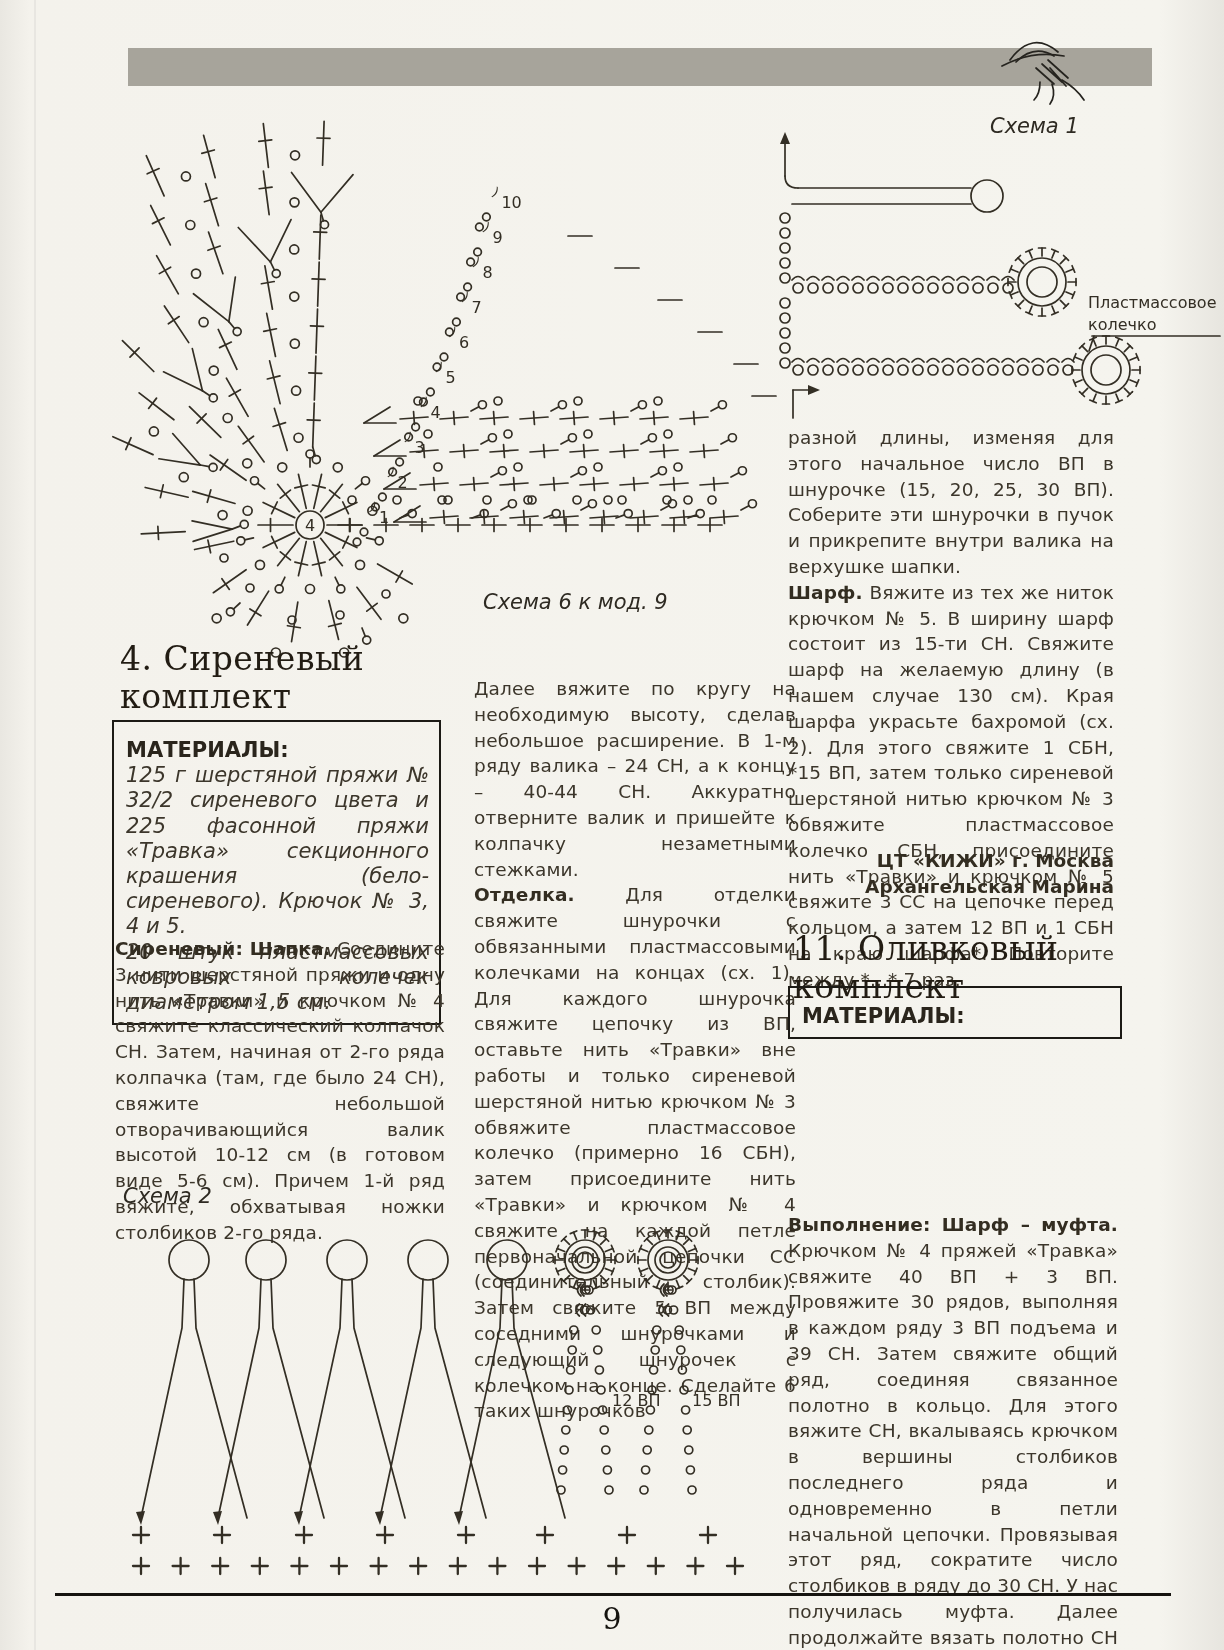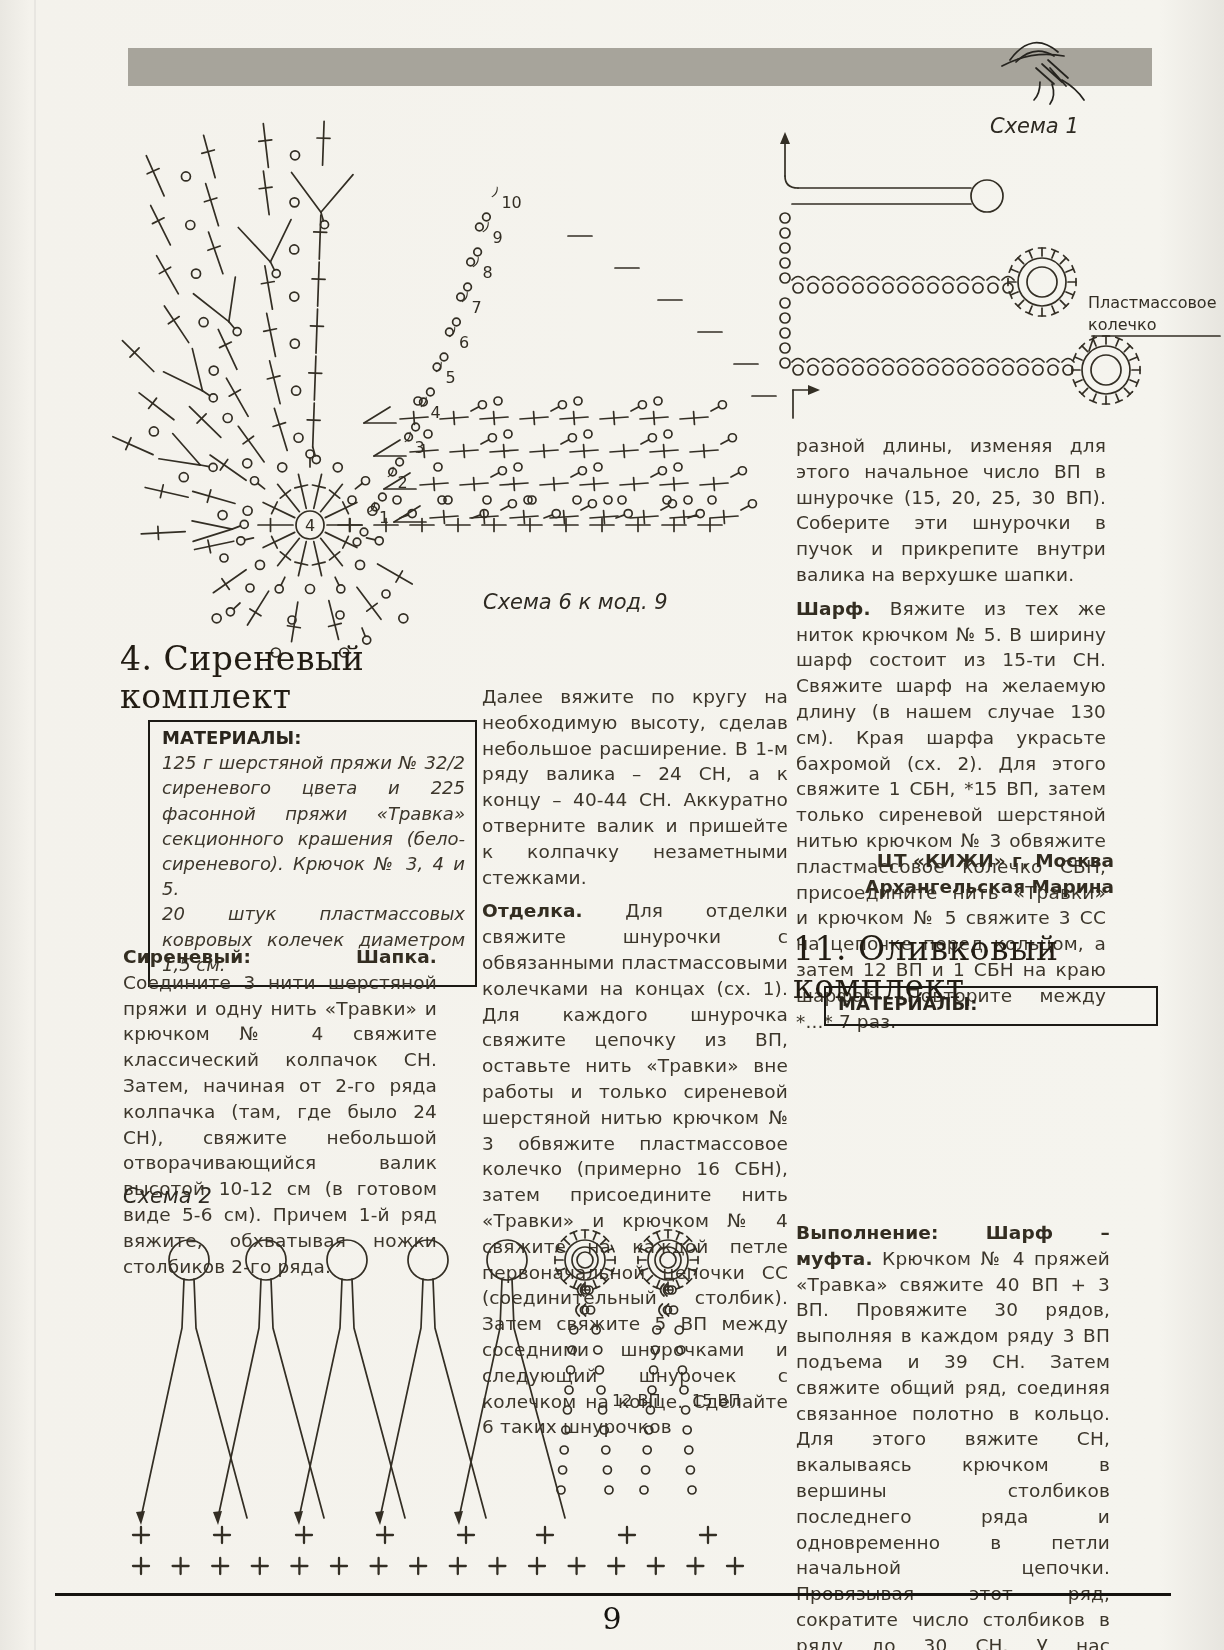--- a/index.html
+++ b/index.html
@@ -5,26 +5,26 @@
   html,body{margin:0;padding:0;}
   .page{position:relative;width:1224px;height:1650px;overflow:hidden;
     background:linear-gradient(90deg,#e9e7e1 0,#f4f2ec 30px,#f5f4ee 1160px,#e7e5df 1224px);
     font-family:"DejaVu Sans",sans-serif;color:#3c362b;}
   .crease{position:absolute;left:34px;top:0;width:2px;height:100%;background:rgba(90,90,90,.07);}
   .topbar{position:absolute;left:128px;top:48px;width:1024px;height:38px;background:#a7a49b;}
   .fly{position:absolute;left:992px;top:24px;}
   .caption-italic{position:absolute;font-style:italic;font-size:21px;color:#2e2a22;}
   .body-col{position:absolute;font-size:18.5px;line-height:25.8px;text-align:justify;
     letter-spacing:.15px;color:#3c362b;}
-  .body-col p{margin:8px;}
+  .body-col p{margin:0;}
   .body-col b{color:#332d21;}
   h1.sec{position:absolute;margin:0;font-family:"DejaVu Serif",serif;font-weight:500;
     font-size:33px;line-height:38px;color:#221c13;letter-spacing:.5px;}
-  .matbox{position:absolute;border:2px solid #1c1a15;padding:3px 10px 8px 12px;
-    font-size:18px;line-height:25.2px;margin-left:36px;}
+  .matbox{position:absolute;border:2px solid #1c1a15;padding:16px 10px 8px 12px;
+    font-size:21px;line-height:25.2px;}
   .matbox .mt{font-weight:bold;font-style:normal;color:#2a251c;}
   .matbox .mi{font-style:italic;white-space:pre-line;text-align:justify;color:#3c362b;}
   .authors{position:absolute;font-weight:bold;text-align:right;font-size:18.5px;
     line-height:26px;color:#332d21;}
   .rule{position:absolute;left:55px;top:1593px;width:1116px;height:3px;background:#15130f;}
   .pageno{position:absolute;left:0;top:1601px;width:1224px;text-align:center;
     font-family:"DejaVu Serif",serif;font-size:30px;color:#15130f;}
   svg{position:absolute;overflow:visible;}
   svg text{font-family:"DejaVu Sans",sans-serif;}
 </style>

